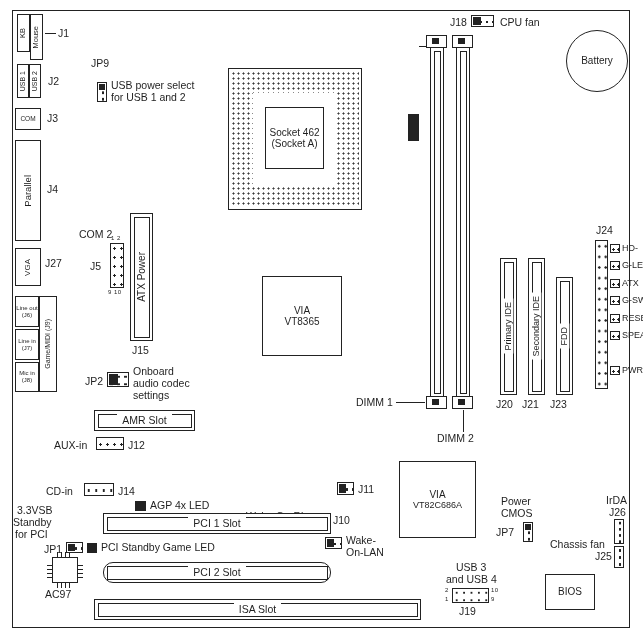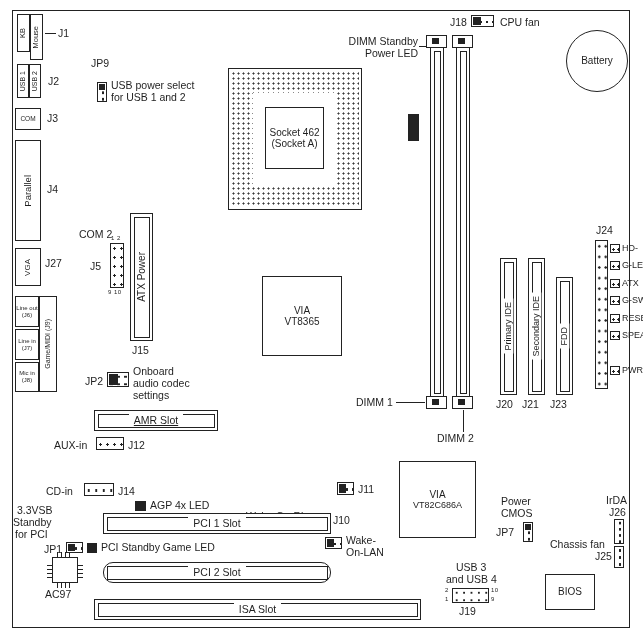--- a/index.html
+++ b/index.html
@@ -113,24 +113,20 @@
   <div class="box thin" style="left:456px;top:47px;width:14px;height:350px;">
     <div class="inner"></div>
   </div>
   <div class="box thin" style="left:452px;top:35px;width:21px;height:13px;">
     <div class="blk" style="left:5px;top:2px;width:7px;height:6px;"></div>
   </div>
   <div class="box thin" style="left:452px;top:396px;width:21px;height:13px;">
     <div class="blk" style="left:5px;top:2px;width:7px;height:6px;"></div>
   </div>
 
-  <div class="lbl right" style="left:322px;top:35px;width:96px;">
-    <div>DIMM Standby</div>
-    <div>Power LED</div>
-  </div>
   <div class="line" style="left:419px;top:46px;width:8px;height:1.2px;"></div>
 
   <span class="lbl" style="left:356px;top:396px;">DIMM 1</span>
   <div class="line" style="left:396px;top:402px;width:29px;height:1.2px;"></div>
   <span class="lbl" style="left:437px;top:432px;">DIMM 2</span>
   <div class="line" style="left:463px;top:410px;width:1.2px;height:22px;"></div>
 
   <span class="lbl" style="left:450px;top:16px;">J18</span>
   <div class="dots" style="left:471px;top:15px;width:23px;height:12px;background-size:6px 12px;">
     <div class="cap" style="left:1px;top:1px;width:8px;height:8px;"></div>
@@ -193,21 +189,21 @@
   <span class="lbl" style="left:622px;top:365px;font-size:9px;">PWR</span>
 
   <span class="lbl" style="left:85px;top:375px;">JP2</span>
   <div class="dots" style="left:107px;top:372px;width:22px;height:15px;background-size:7px 7.5px;">
     <div class="cap" style="left:1px;top:1px;width:9px;height:11px;"></div>
   </div>
   <span class="lbl" style="left:133px;top:365px;">Onboard</span>
   <span class="lbl" style="left:133px;top:377px;">audio codec</span>
   <span class="lbl" style="left:133px;top:389px;">settings</span>
 
-  <div class="box cc" style="left:94px;top:410px;width:124px;height:21px;text-decoration:underline;">
+  <div class="box cc" style="left:94px;top:410px;width:101px;height:21px;">
     <div class="inner"></div>
     <span class="slotlbl">AMR Slot</span>
   </div>
 
   <span class="lbl" style="left:54px;top:439px;">AUX-in</span>
   <div class="dots" style="left:96px;top:437px;width:28px;height:13px;background-size:7px 13px;"></div>
   <span class="lbl" style="left:128px;top:439px;">J12</span>
 
 
   <span class="lbl" style="left:46px;top:485px;">CD-in</span>

